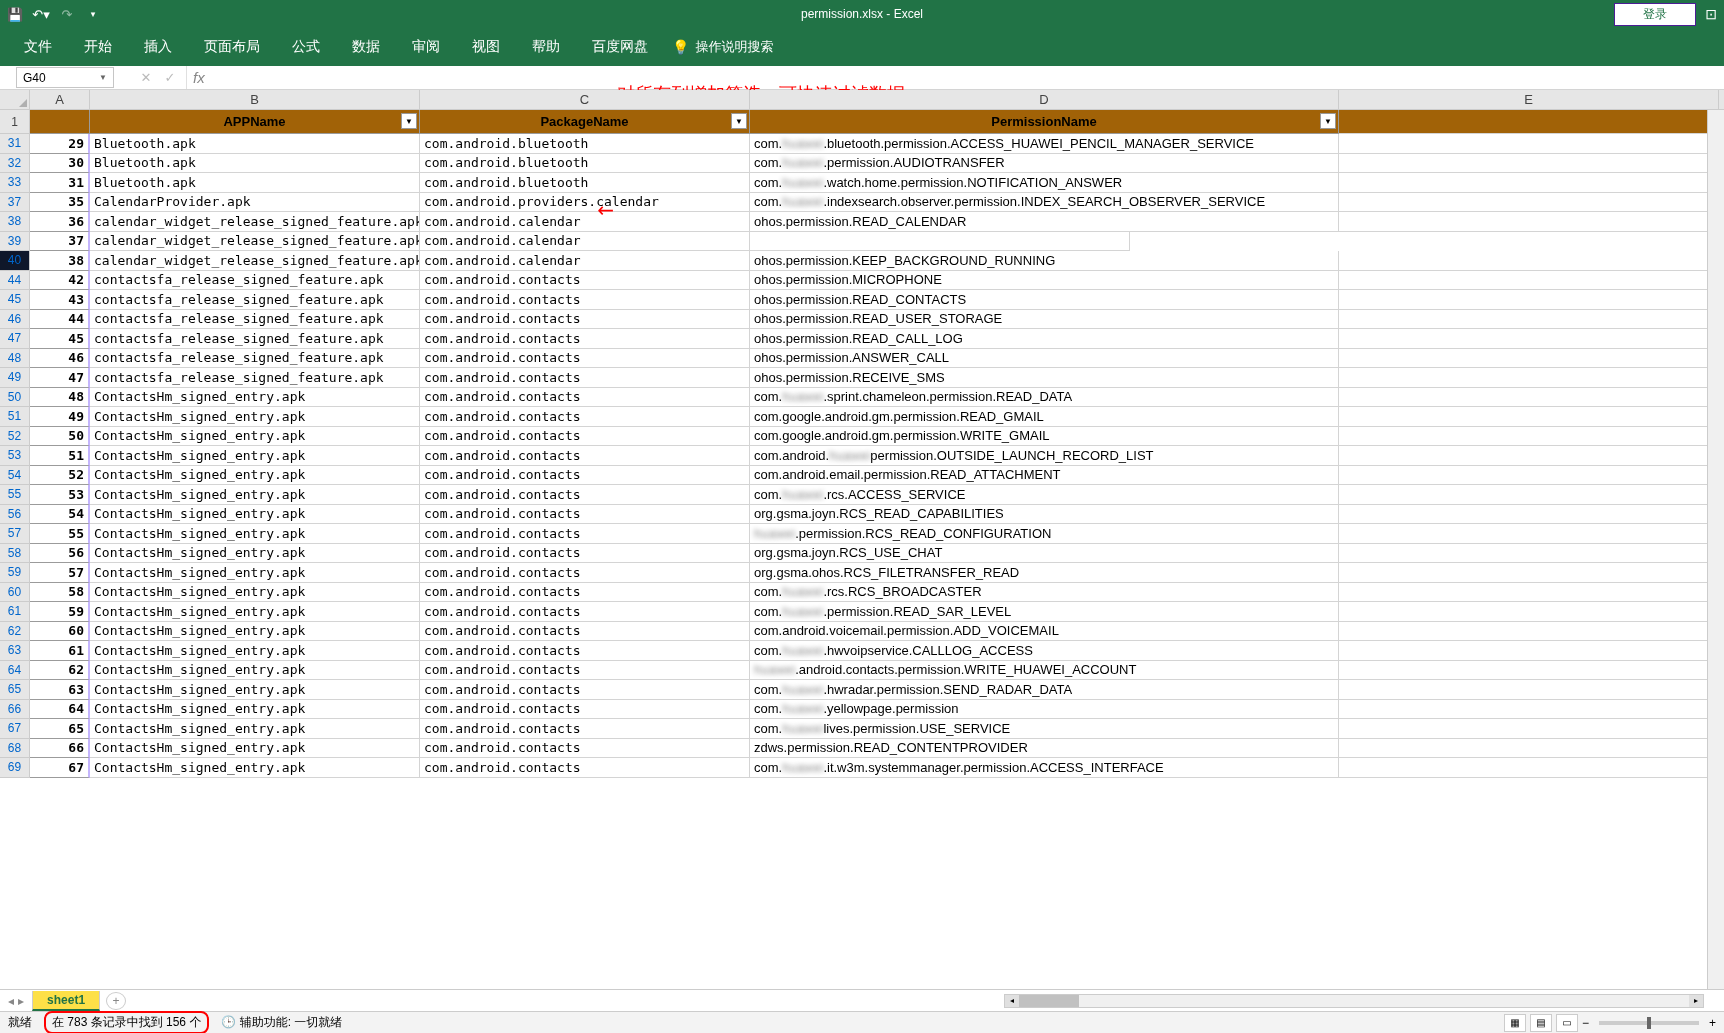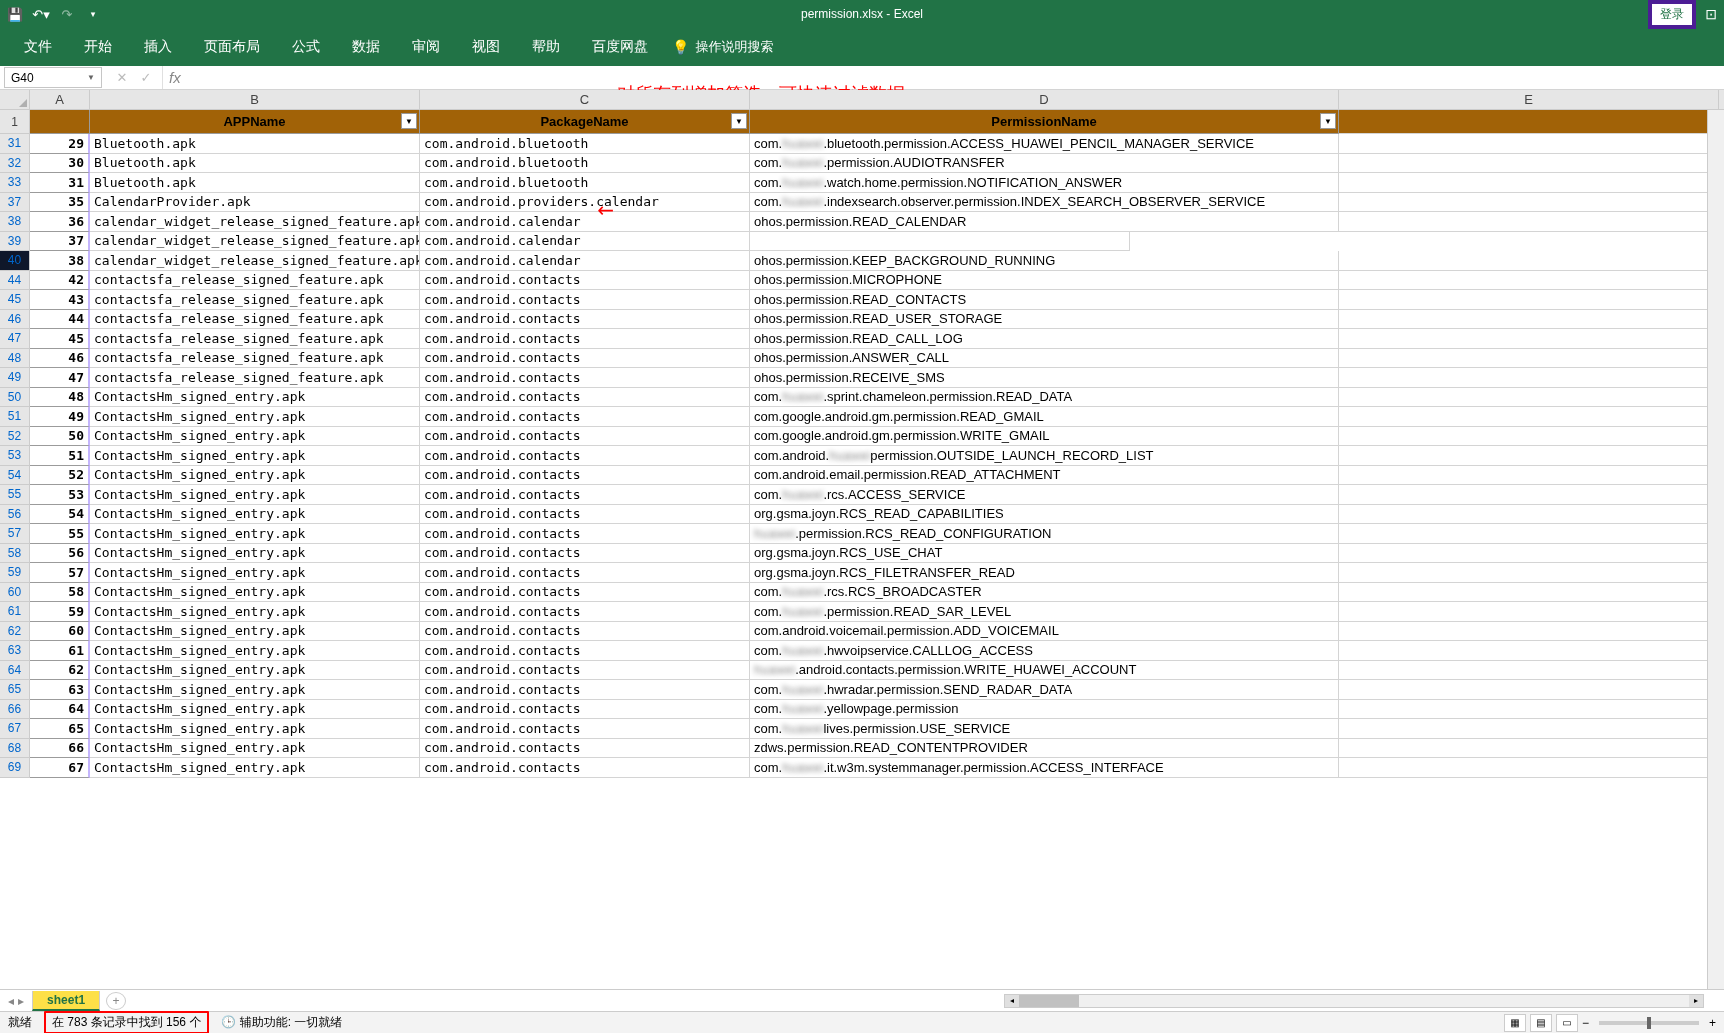--- a/index.html
+++ b/index.html
@@ -2,28 +2,28 @@
 <html><head>
 <meta charset="utf-8">
 <style>
 *{box-sizing:border-box;margin:0;padding:0;font-family:"Microsoft YaHei","SimSun",Arial,sans-serif}
 body{background:#fff;overflow:hidden;width:1724px;height:1033px;position:relative}
 .titlebar{background:#217346;height:28px;display:flex;align-items:center;color:#fff;font-size:12px;position:relative}
 .qat{display:flex;align-items:center;gap:8px;padding:0 6px}
 .qat-icon{width:18px;height:18px;display:flex;align-items:center;justify-content:center;font-size:13px;color:#fff}
 .title-center{position:absolute;left:50%;transform:translateX(-50%);font-size:12px}
 .title-right{margin-left:auto;display:flex;align-items:center;gap:2px}
-.login-btn{background:#fff;color:#217346;padding:2px 8px;font-size:12px;border:4px solid #4c1d95}
+.login-btn{background:#fff;color:#217346;padding:2px 28px;font-size:12px;border:1px solid #4c1d95}
 .maximize-icon{width:26px;height:26px;display:flex;align-items:center;justify-content:center;font-size:14px}
 .ribbon-tabs{background:#217346;height:38px;display:flex;align-items:center;padding:0 8px;gap:0}
 .ribbon-tab{color:#fff;font-size:14px;padding:8px 16px;cursor:pointer}
 .tellme{color:#fff;font-size:13px;display:flex;align-items:center;gap:6px;margin-left:8px}
 .bulb{font-size:14px}
 .formula-bar{height:24px;border-bottom:1px solid #d4d4d4;display:flex;align-items:center;background:#fff}
-.name-box{width:98px;height:21px;border:1px solid #c6c6c6;margin:0 4px;padding:0 6px;font-size:12px;display:flex;align-items:center;justify-content:space-between;background:#fff}
+.name-box{width:98px;height:21px;border:1px solid #c6c6c6;margin:0 16px;padding:0 6px;font-size:12px;display:flex;align-items:center;justify-content:space-between;background:#fff}
 .name-box-arrow{font-size:8px;color:#666}
 .fx-icons{display:flex;align-items:center;gap:8px;padding:0 8px;border-right:1px solid #e0e0e0;height:100%;color:#bbb;font-size:13px}
 .fx-icons span{width:16px;text-align:center}
 .fx-label{font-style:italic;color:#888;padding:0 6px;font-size:15px}
 .annotation-text{color:#ff0000;font-size:18px;position:absolute;left:617px;top:82px;font-weight:400}
 .grid-area{position:relative;background:#fff;height:calc(100% - 28px - 38px - 24px - 22px - 22px)}
 .col-headers{display:flex;height:20px;background:#e6e6e6;border-bottom:1px solid #ccc;font-size:13px;color:#444}
 .corner{width:30px;min-width:30px;border-right:1px solid #ccc;background:#e6e6e6;position:relative}
 .corner::after{content:"";position:absolute;right:2px;bottom:2px;border-left:8px solid transparent;border-bottom:8px solid #b0b0b0}
 .col-h{border-right:1px solid #ccc;display:flex;align-items:center;justify-content:center;background:#e6e6e6}
@@ -49,21 +49,21 @@
 .arrow-annotation{position:absolute;left:598px;top:108px;color:#ff0000;font-size:20px;transform:rotate(45deg);z-index:5}
 .sheet-tabs{height:22px;background:#fff;border-top:1px solid #ccc;display:flex;align-items:center;font-size:12px}
 .sheet-nav{display:flex;gap:4px;padding:0 8px;color:#888}
 .sheet-tab{padding:2px 14px;border:1px solid #ccc;border-top:none;background:#fde047;color:#217346;font-weight:bold;border-bottom:2px solid #217346}
 .add-sheet{width:20px;height:18px;border:1px solid #ccc;border-radius:50%;display:flex;align-items:center;justify-content:center;margin-left:6px;color:#888;font-size:12px}
 .h-scroll{flex:1;display:flex;align-items:center;justify-content:flex-end;padding-right:20px}
 .scroll-track{width:700px;height:14px;background:#f0f0f0;border:1px solid #ccc;position:relative}
 .scroll-thumb{position:absolute;left:14px;width:60px;height:12px;background:#c1c1c1}
 .scroll-arrow{width:14px;height:12px;position:absolute;background:#e0e0e0;display:flex;align-items:center;justify-content:center;font-size:8px}
 .status-bar{height:22px;background:#f3f3f3;border-top:1px solid #ccc;display:flex;align-items:center;font-size:12px;padding:0 8px;gap:12px}
-.status-highlight{border:2px solid #ff0000;border-radius:1px;padding:1px 6px}
+.status-highlight{border:2px solid #ff0000;border-radius:8px;padding:1px 6px}
 .status-right{margin-left:auto;display:flex;align-items:center;gap:4px}
 .view-btn{width:22px;height:18px;border:1px solid #ccc;display:flex;align-items:center;justify-content:center;font-size:10px;background:#fff}
 .zoom-slider{width:100px;height:4px;background:#ccc;position:relative;margin:0 6px}
 .zoom-thumb{position:absolute;left:48px;top:-4px;width:4px;height:12px;background:#666}
 .v-scroll{position:absolute;right:0;top:110px;width:17px;bottom:44px;background:#f0f0f0;border-left:1px solid #ccc}
 </style>
 </head>
 <body>
 
 <div class="titlebar">
@@ -371,21 +371,21 @@
           <span>org.gsma.joyn.RCS_USE_CHAT</span>
         </div>
         <div class="dc dc-E"></div>
       </div>
       <div class="data-row">
         <div class="rh-data">59</div>
         <div class="dc dc-A">57</div>
         <div class="dc dc-B">ContactsHm_signed_entry.apk</div>
         <div class="dc dc-C">com.android.contacts</div>
         <div class="dc dc-D">
-          <span>org.gsma.joyn.RCS_FILETRANSFER_READ</span>
+          <span>org.gsma.ohos.RCS_FILETRANSFER_READ</span>
         </div>
         <div class="dc dc-E"></div>
       </div>
       <div class="data-row">
         <div class="rh-data">60</div>
         <div class="dc dc-A">58</div>
         <div class="dc dc-B">ContactsHm_signed_entry.apk</div>
         <div class="dc dc-C">com.android.contacts</div>
         <div class="dc dc-D">
           <span>com.</span>

